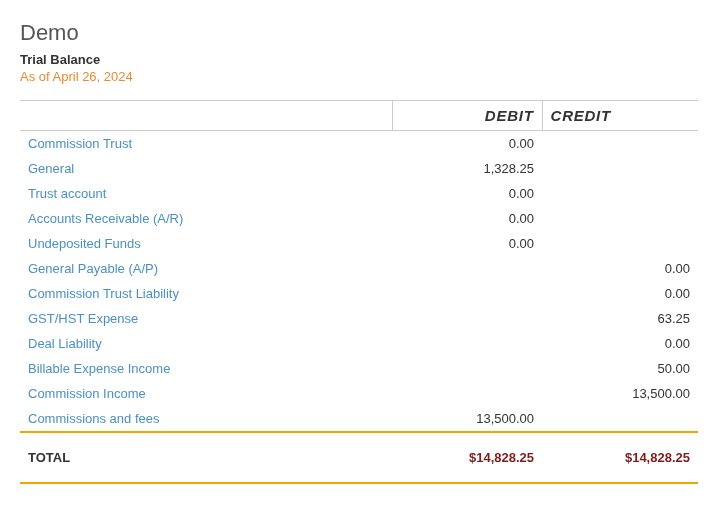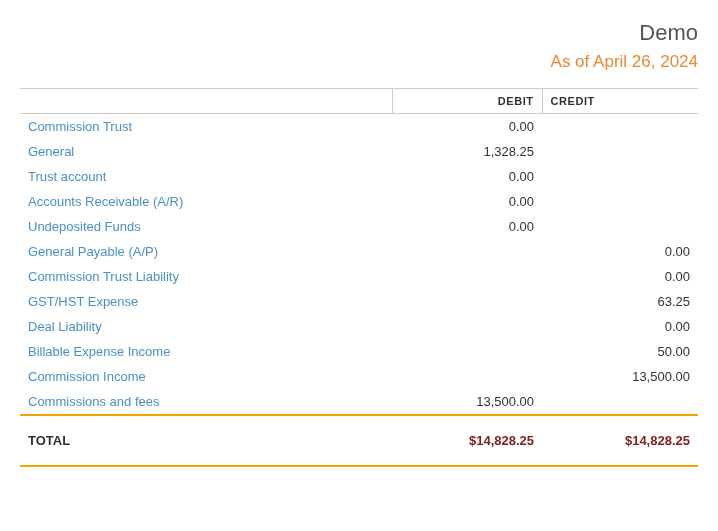--- a/index.html
+++ b/index.html
@@ -15,62 +15,63 @@
       font-size: 13px;
       width: 718px;
       min-height: 531px;
     }
 
     .page {
       padding: 20px 20px 20px 20px;
     }
 
     .header {
-      text-align: right;
+      text-align: left;
       margin-bottom: 16px;
     }
 
     .company-name {
       font-size: 22px;
       font-weight: normal;
       color: #555;
       margin-bottom: 6px;
     }
 
     .report-title {
       font-size: 13px;
       font-weight: bold;
       color: #333;
     }
 
     .report-date {
-      font-size: 17px;
+      font-size: 13px;
       color: #e88a30;
       margin-top: 2px;
     }
 
     .table-wrapper {
       width: 100%;
       margin-top: 10px;
     }
 
     table {
       width: 100%;
       border-collapse: collapse;
     }
 
     thead tr th {
       padding: 6px 8px;
-      font-size: 11px;
+      font-size: 15px;
       font-weight: bold;
       color: #333;
       letter-spacing: 0.05em;
       text-transform: uppercase;
       border-top: 1px solid #ccc;
       border-bottom: 1px solid #ccc;
+      font-style: italic;
     }
 
     thead tr th.col-label {
       text-align: left;
       width: 55%;
       border-right: 1px solid #ccc;
     }
 
     thead tr th.col-debit {
       text-align: right;
@@ -124,20 +125,21 @@
     .total-row td.col-credit {
       color: #7f1d1d;
     }
   </style>
 </head>
 <body>
 
 <div class="page">
   <div class="header">
     <div class="company-name">Demo</div>
+    <div class="report-title">Trial Balance</div>
     <div class="report-date">As of April 26, 2024</div>
   </div>
 
   <div class="table-wrapper">
     <table>
       <thead>
         <tr>
           <th class="col-label"></th>
           <th class="col-debit">DEBIT</th>
           <th class="col-credit">CREDIT</th>

